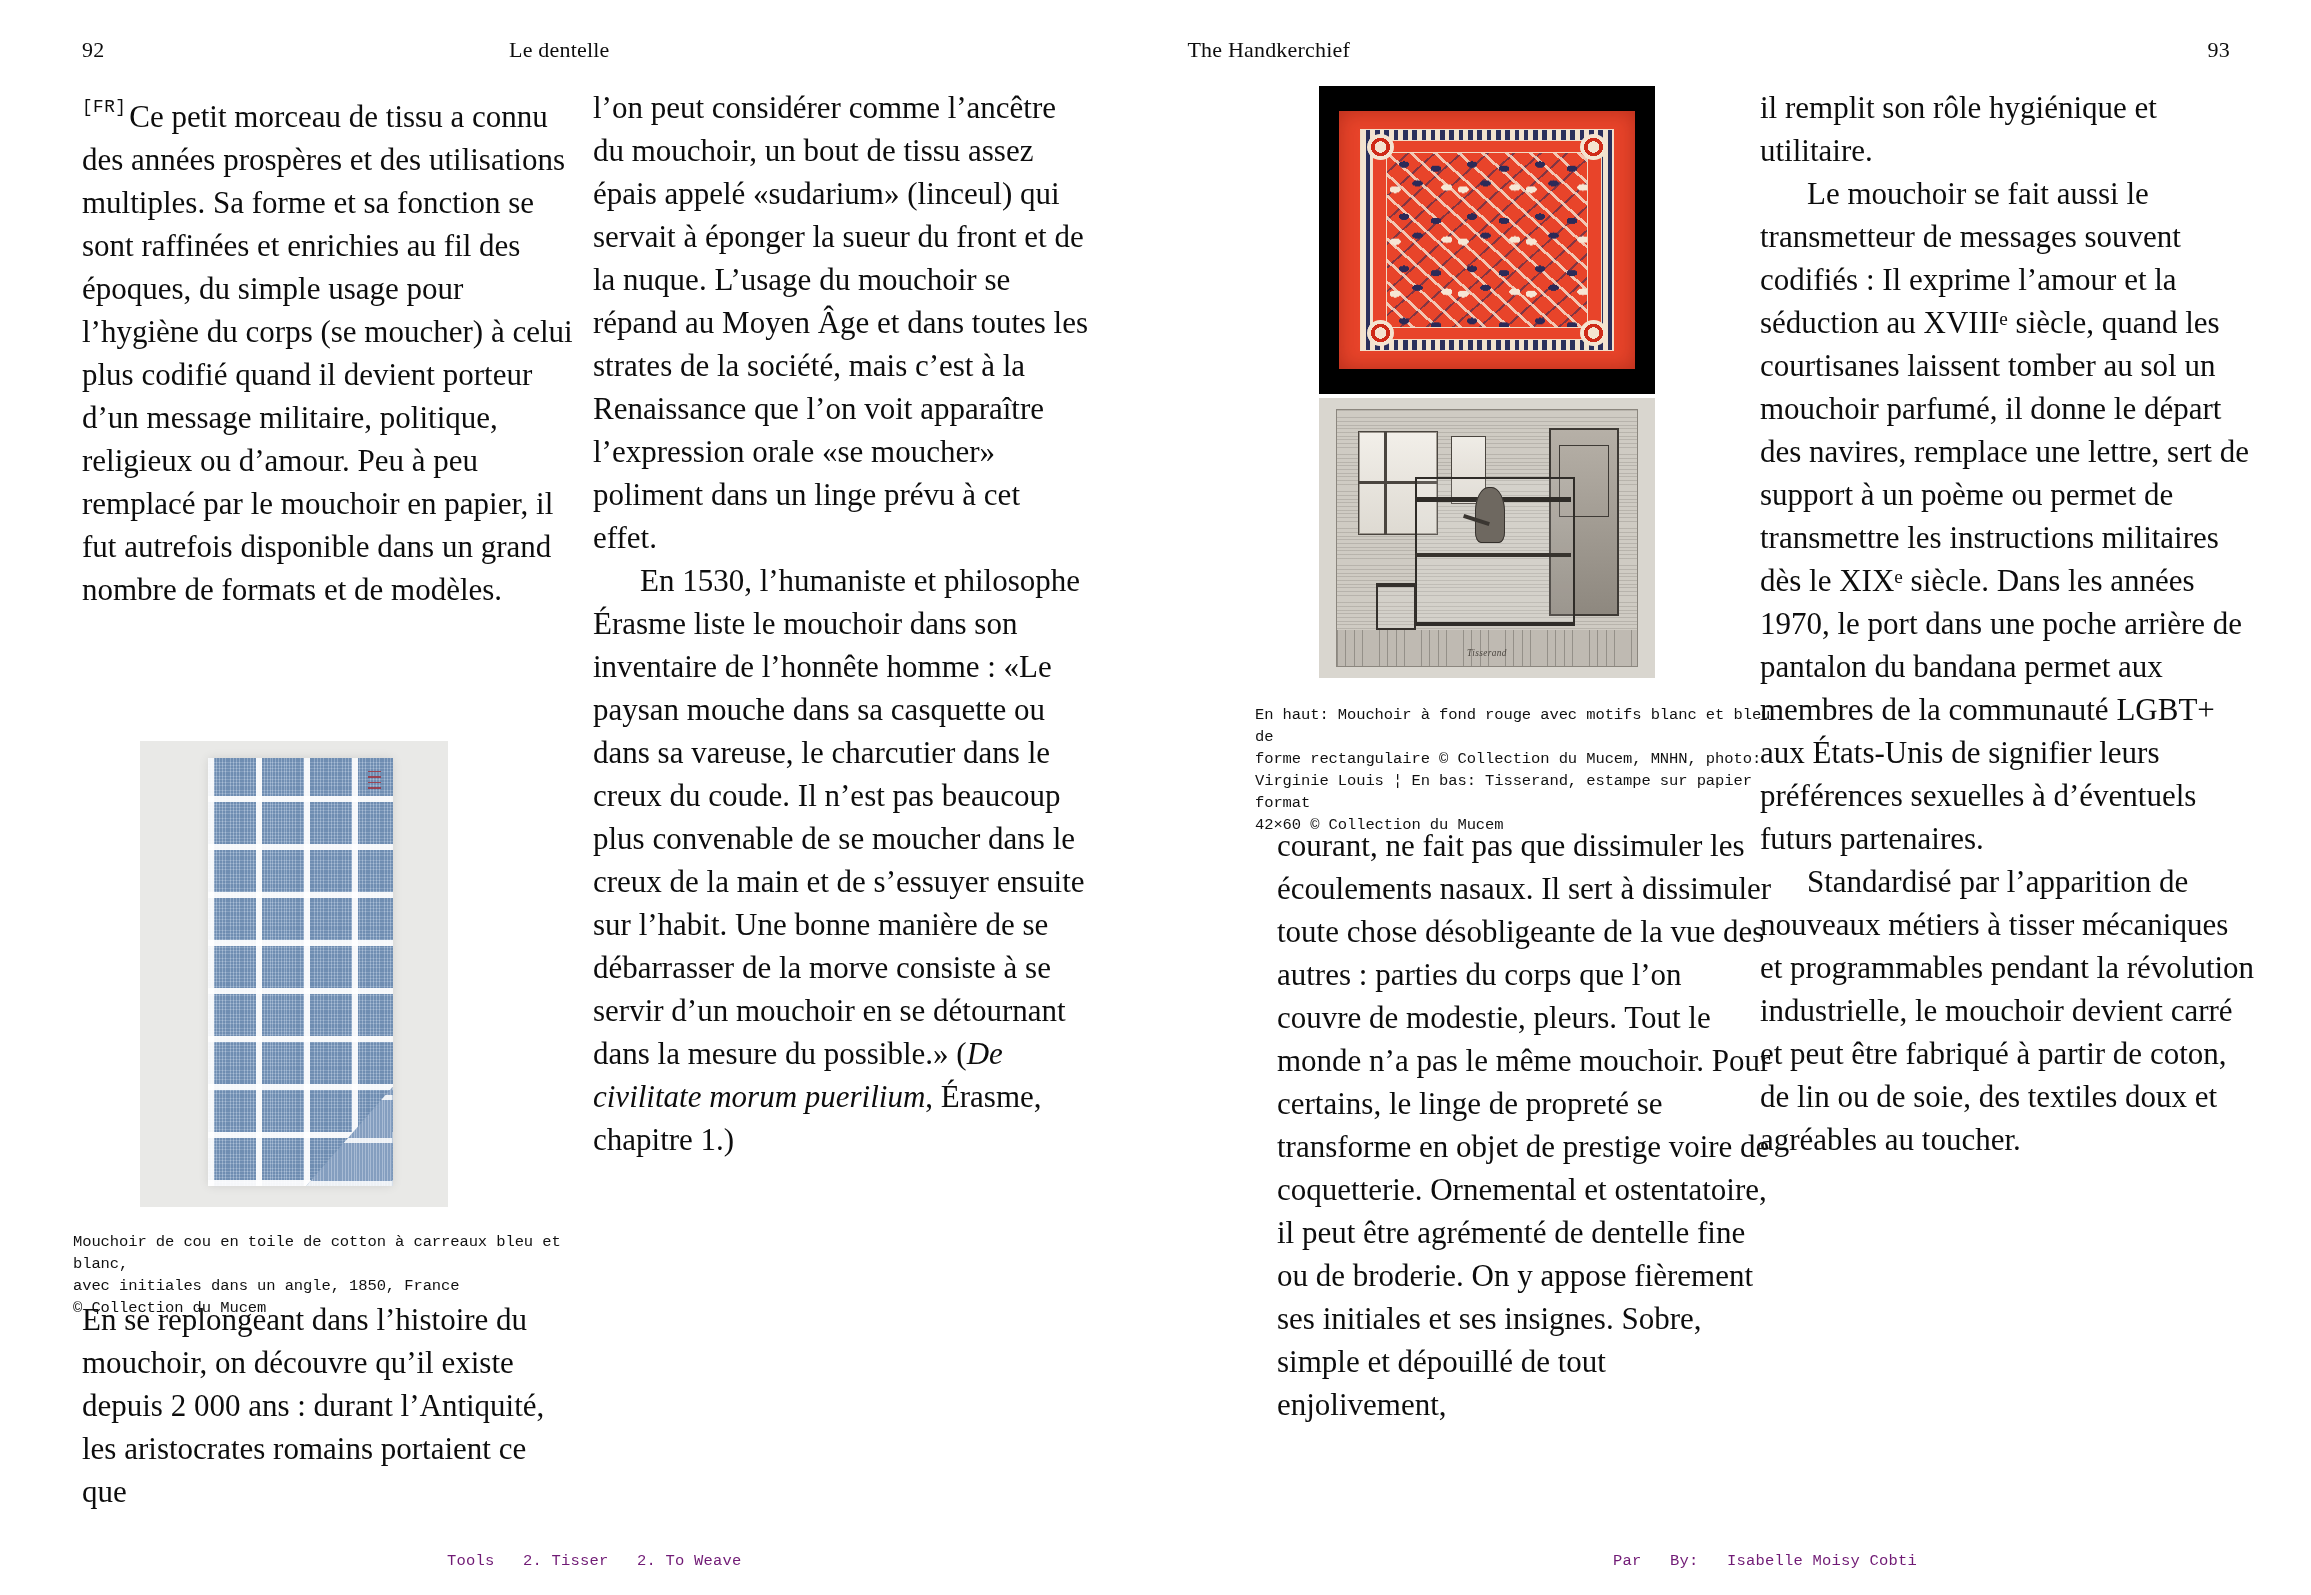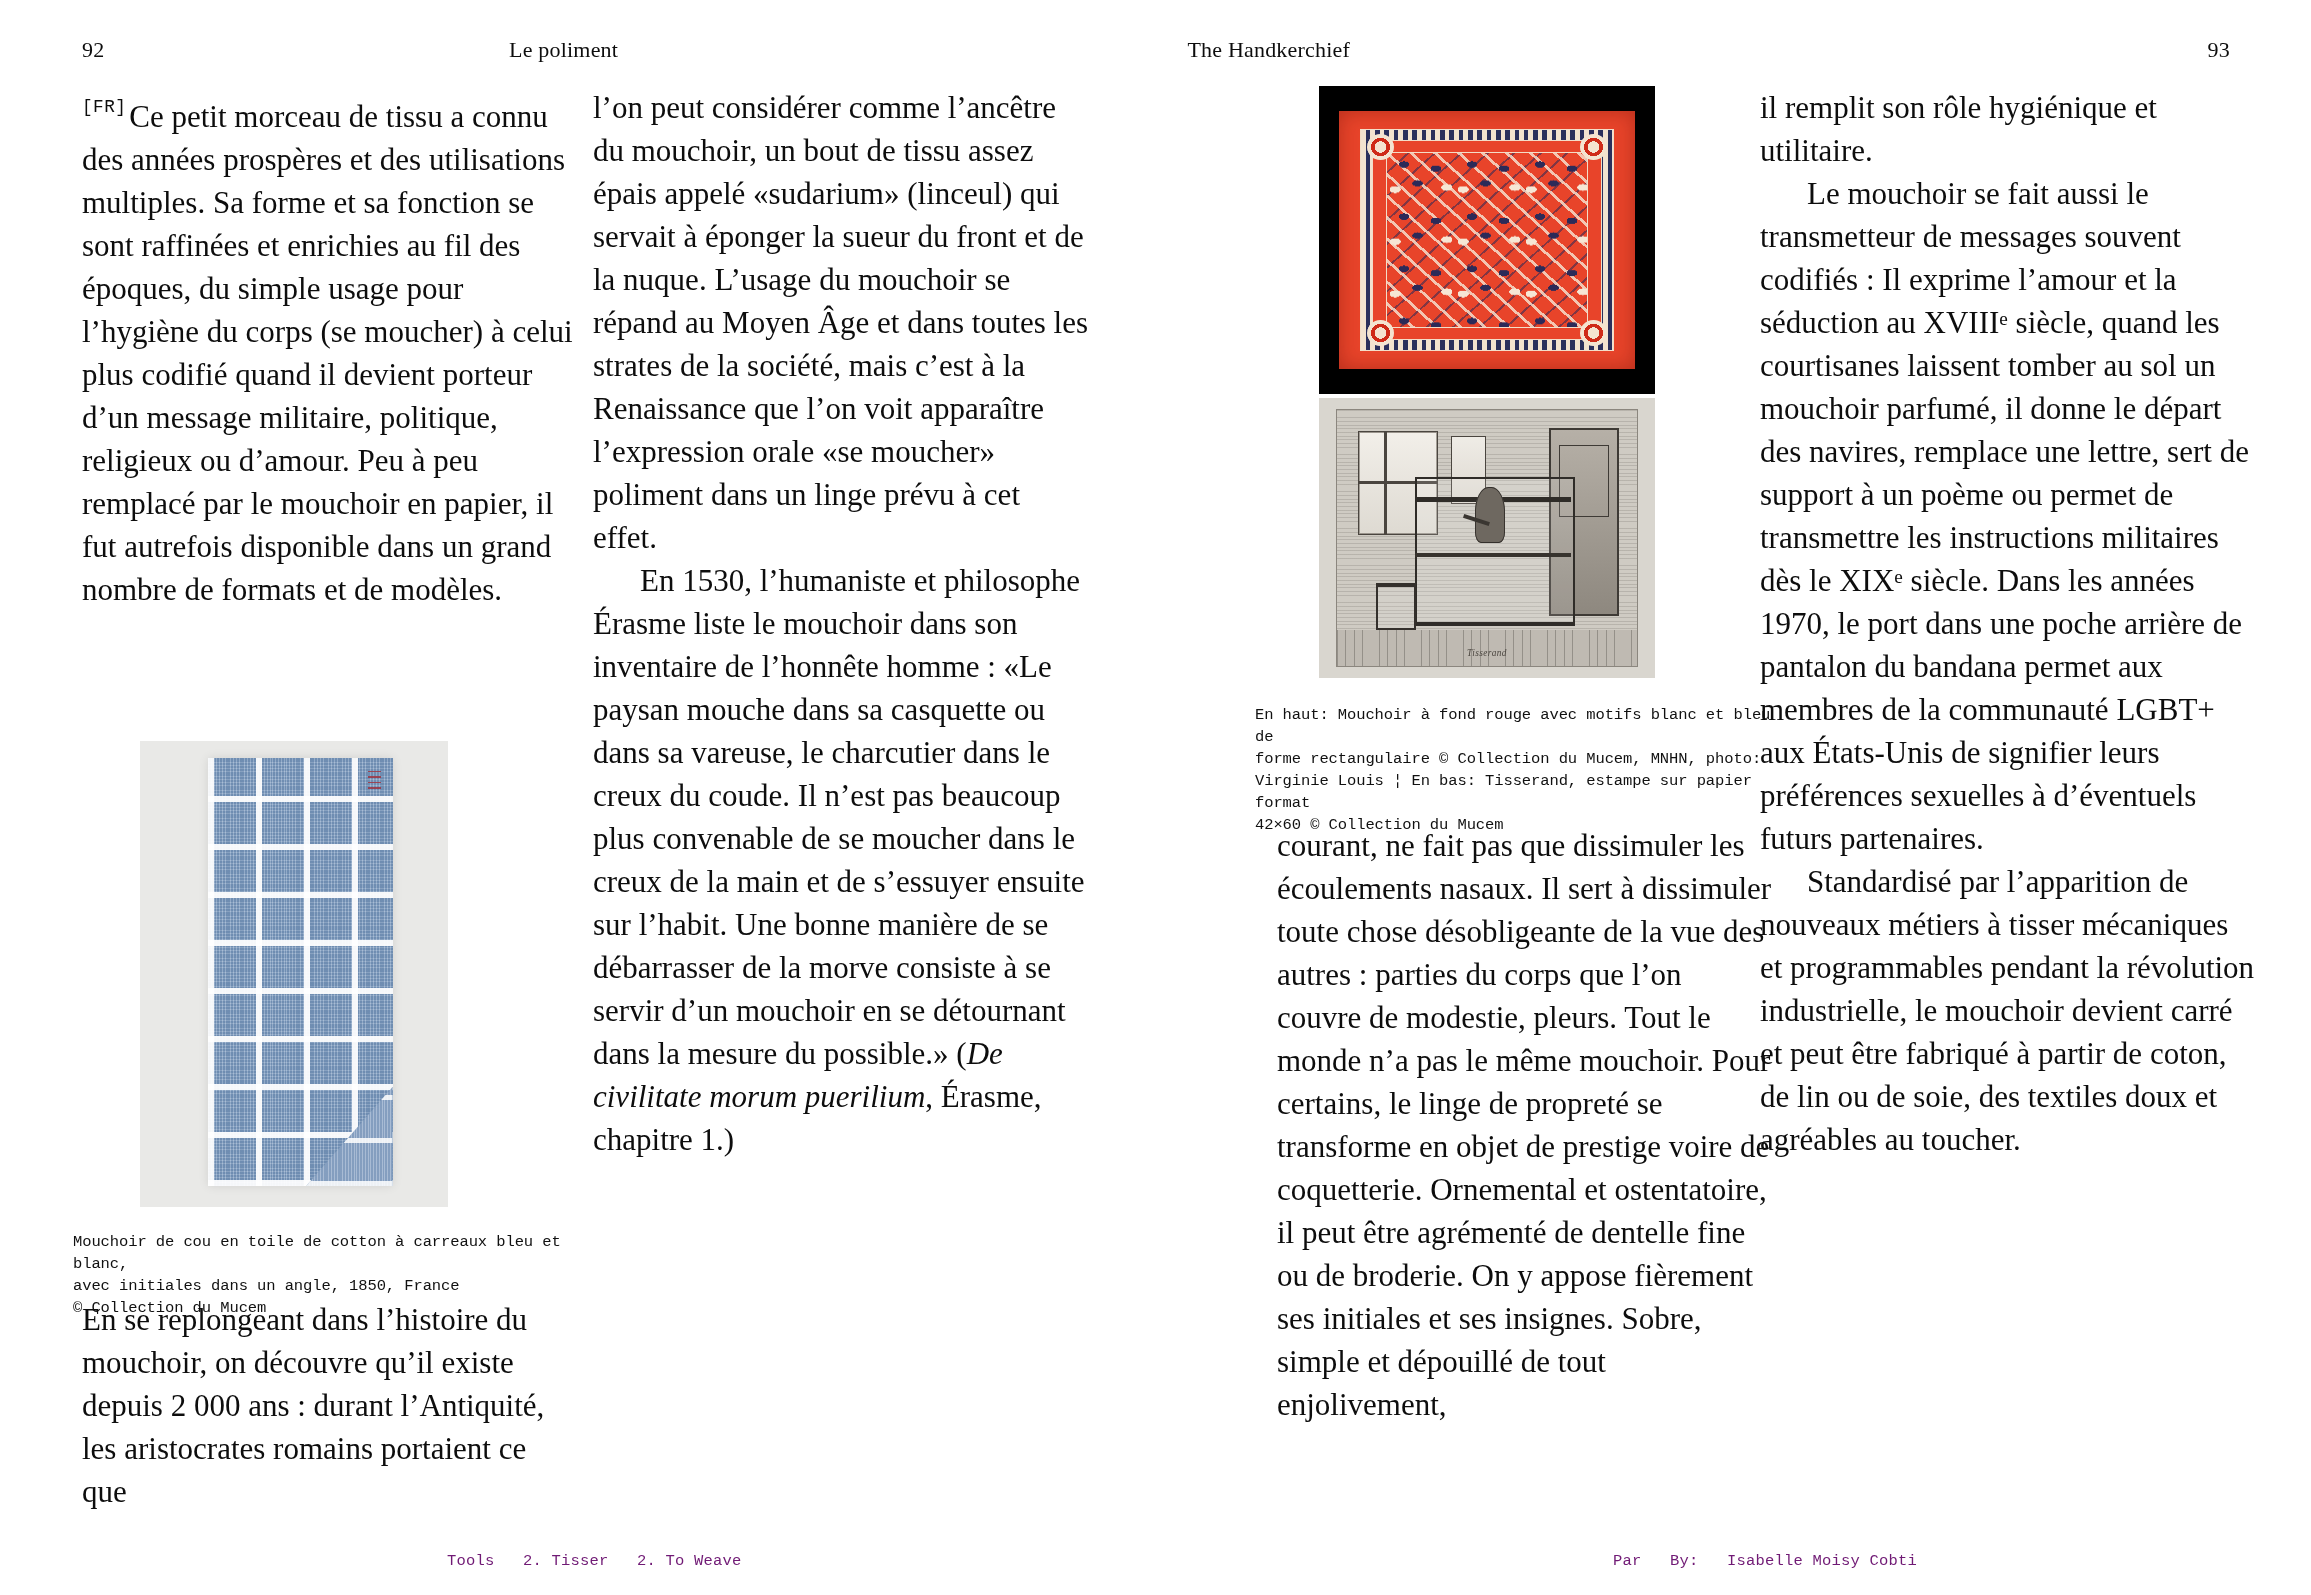--- a/index.html
+++ b/index.html
@@ -402,21 +402,21 @@
   }
   #footer-left  { left: 447px;  }
   #footer-right { left: 1613px; }
 </style>
 </head>
 <body>
 
 <div class="spread">
 
   <div class="runhead folio-left">92</div>
-  <div class="runhead title-left">Le poliment</div>
+  <div class="runhead title-left">Le dentelle</div>
   <div class="runhead title-right">The Handkerchief</div>
   <div class="runhead folio-right">93</div>
 
   <div class="col" id="col1">
     <p><span class="langtag">[FR]</span><span>Ce petit morceau de tissu a connu des années prospères et des utilisations multiples. Sa forme et sa fonction se sont raffinées et enrichies au fil des époques, du simple usage pour l’hygiène du corps (se moucher) à celui plus codifié quand il devient porteur d’un message militaire, politique, religieux ou d’amour. Peu à peu remplacé par le mouchoir en papier, il fut autrefois disponible dans un grand nombre de formats et de modèles.</span></p>
   </div>
 
   <div class="fig-block" id="fig-blue-wrap">
     <figure>
       <div class="photo-blue">

